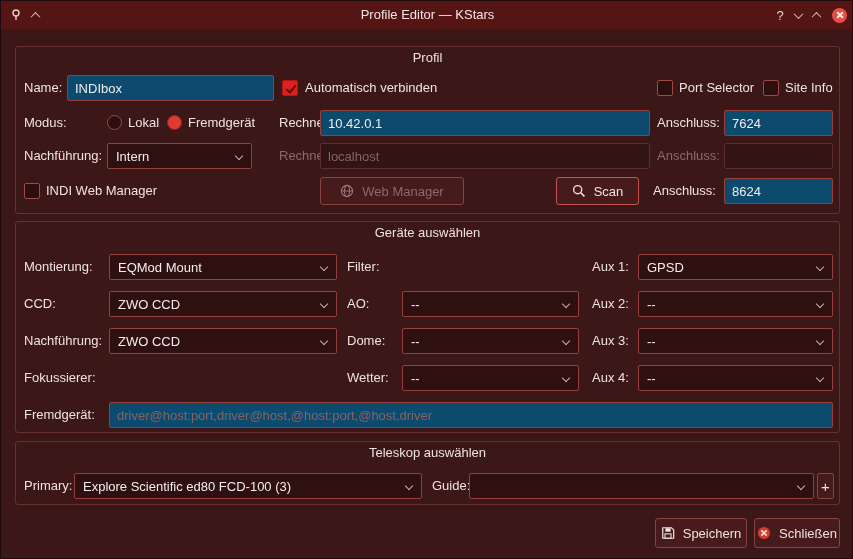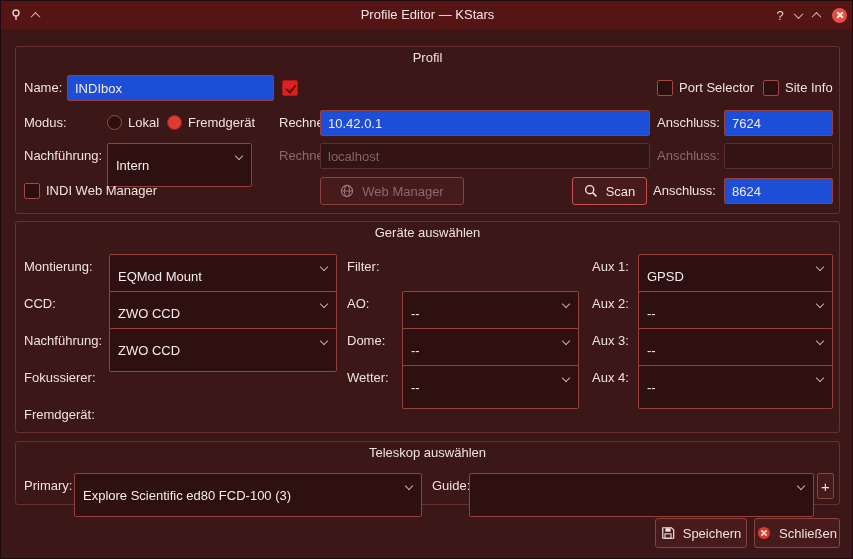--- a/index.html
+++ b/index.html
@@ -19,25 +19,25 @@
   .close-circ{width:15px;height:15px;border-radius:50%;background:#e25045;position:relative;}
   .close-circ::before,.close-circ::after{content:"";position:absolute;left:7px;top:3.5px;width:1.8px;height:8px;background:#fbe9e7;}
   .close-circ::before{transform:rotate(45deg);}
   .close-circ::after{transform:rotate(-45deg);}
   
   .gb{position:absolute;border:1px solid #653030;border-radius:3px;}
   .gb-title{position:absolute;left:0;right:0;top:3px;text-align:center;color:#efe2e2;}
   
   .lbl{position:absolute;height:26px;line-height:26px;white-space:nowrap;color:#efe2e2;}
   .lbl.dis{color:#8c6a6a;}
-  .txt{position:absolute;height:26px;background:#1d4ed8;border:1px solid #95403c;border-radius:2px;
+  .txt{position:absolute;height:26px;background:#0c4a6e;border:1px solid #95403c;border-radius:2px;
        color:#f4ecec;padding:0 7px;font:13px "Liberation Sans",sans-serif;outline:none;}
   .txt.dis{background:#331414;border-color:#5b2d2d;color:#8c6a6a;}
   .txt::placeholder{color:#876363;}
-  .dd{position:absolute;height:44px;background:#2f1010;border:1px solid #95403c;border-radius:2px;
+  .dd{position:absolute;height:26px;background:#2f1010;border:1px solid #95403c;border-radius:2px;
       color:#f4ecec;display:flex;align-items:center;padding:0 22px 0 8px;cursor:default;white-space:nowrap;overflow:hidden;}
   .dd.focus{border-color:#dd524c;}
   .dd .chev{position:absolute;right:9px;top:9px;width:6px;height:6px;border-right:1.6px solid #cfa9a9;border-bottom:1.6px solid #cfa9a9;transform:rotate(45deg);}
   .cb{position:absolute;width:16px;height:16px;background:#2d0f0f;border:1px solid #9c4a46;border-radius:2px;}
   .cb.checked{background:#e0201f;border-color:#b01716;}
   .cb.checked::after{content:"";position:absolute;left:4.5px;top:1.5px;width:4px;height:8px;
        border-right:2px solid #5f0a0a;border-bottom:2px solid #5f0a0a;transform:rotate(40deg);}
   .radio{position:absolute;width:15px;height:15px;border-radius:50%;background:#2d0f0f;border:1px solid #9c4a46;}
   .radio.sel{background:#e03a33;border-color:#8c2a26;}
   .btn{position:absolute;height:28px;background:#471b1b;border:1px solid #8a4440;border-radius:3px;
@@ -75,20 +75,21 @@
         <span class="close-circ"></span>
       </span>
   </div>
 
   <div class="gb" style="left:14px;top:45px;width:825px;height:168px">
     <div class="gb-title">Profil</div>
 
     <span class="lbl" style="left:8px;top:28px">Name:</span>
     <input class="txt" style="left: 51px; top: 28px; width: 207px;" value="INDIbox">
     <span class="cb checked" style="left:266px;top:33px"></span>
+    <span class="lbl" style="left:289px;top:28px">Automatisch verbinden</span>
     <span class="cb" style="left:641px;top:33px"></span>
     <span class="lbl" style="left:663px;top:28px">Port Selector</span>
     <span class="cb" style="left:747px;top:33px"></span>
     <span class="lbl" style="left:769px;top:28px">Site Info</span>
 
     <span class="lbl" style="left:8px;top:63px">Modus:</span>
     <span class="radio" style="left:91px;top:68px"></span>
     <span class="lbl" style="left:112px;top:63px">Lokal</span>
     <span class="radio sel" style="left:151px;top:68px"></span>
     <span class="lbl" style="left:172px;top:63px">Fremdgerät</span>
@@ -110,21 +111,21 @@
     <span class="cb" style="left:8px;top:136px"></span>
     <span class="lbl" style="left:30px;top:131px">INDI Web Manager</span>
     <div class="btn dis" style="left:304px;top:130px;width:144px">
       <svg width="14" height="14" viewBox="0 0 16 16">
           <circle cx="8" cy="8" r="6.4" fill="none" stroke="#9c7b7b" stroke-width="1.3"></circle>
           <ellipse cx="8" cy="8" rx="3" ry="6.4" fill="none" stroke="#9c7b7b" stroke-width="1.1"></ellipse>
           <line x1="1.6" y1="8" x2="14.4" y2="8" stroke="#9c7b7b" stroke-width="1.1"></line>
         </svg>
       <span>Web Manager</span>
     </div>
-    <div class="btn hl" style="left:556px;top:130px;width:75px">
+    <div class="btn hl" style="left:540px;top:130px;width:83px">
       <svg width="14" height="14" viewBox="0 0 16 16">
           <circle cx="6.5" cy="6.5" r="4.6" fill="none" stroke="#efe2e2" stroke-width="1.6"></circle>
           <line x1="10" y1="10" x2="14.2" y2="14.2" stroke="#efe2e2" stroke-width="1.8"></line>
         </svg>
       <span>Scan</span>
     </div>
     <span class="lbl" style="left:637px;top:131px">Anschluss:</span>
     <input class="txt" style="left: 708px; top: 131px; width: 109px;" value="8624">
   </div>
 
@@ -180,20 +181,21 @@
       <span>--</span>
         <span class="chev"></span>
     </div>
     <span class="lbl" style="left:576px;top:143px">Aux 4:</span>
     <div class="dd" style="left:622px;top:143px;width:195px">
       <span>--</span>
         <span class="chev"></span>
     </div>
 
     <span class="lbl" style="left:8px;top:180px">Fremdgerät:</span>
+    <input class="txt" style="left: 93px; top: 180px; width: 724px;" placeholder="driver@host:port,driver@host,@host:port,@host,driver">
   </div>
 
   <div class="gb" style="left:14px;top:440px;width:825px;height:64px">
     <div class="gb-title">Teleskop auswählen</div>
     <span class="lbl" style="left:8px;top:31px">Primary:</span>
     <div class="dd" style="left:58px;top:31px;width:348px">
       <span>Explore Scientific ed80 FCD-100 (3)</span>
         <span class="chev"></span>
     </div>
     <span class="lbl" style="left:416px;top:31px">Guide:</span>

